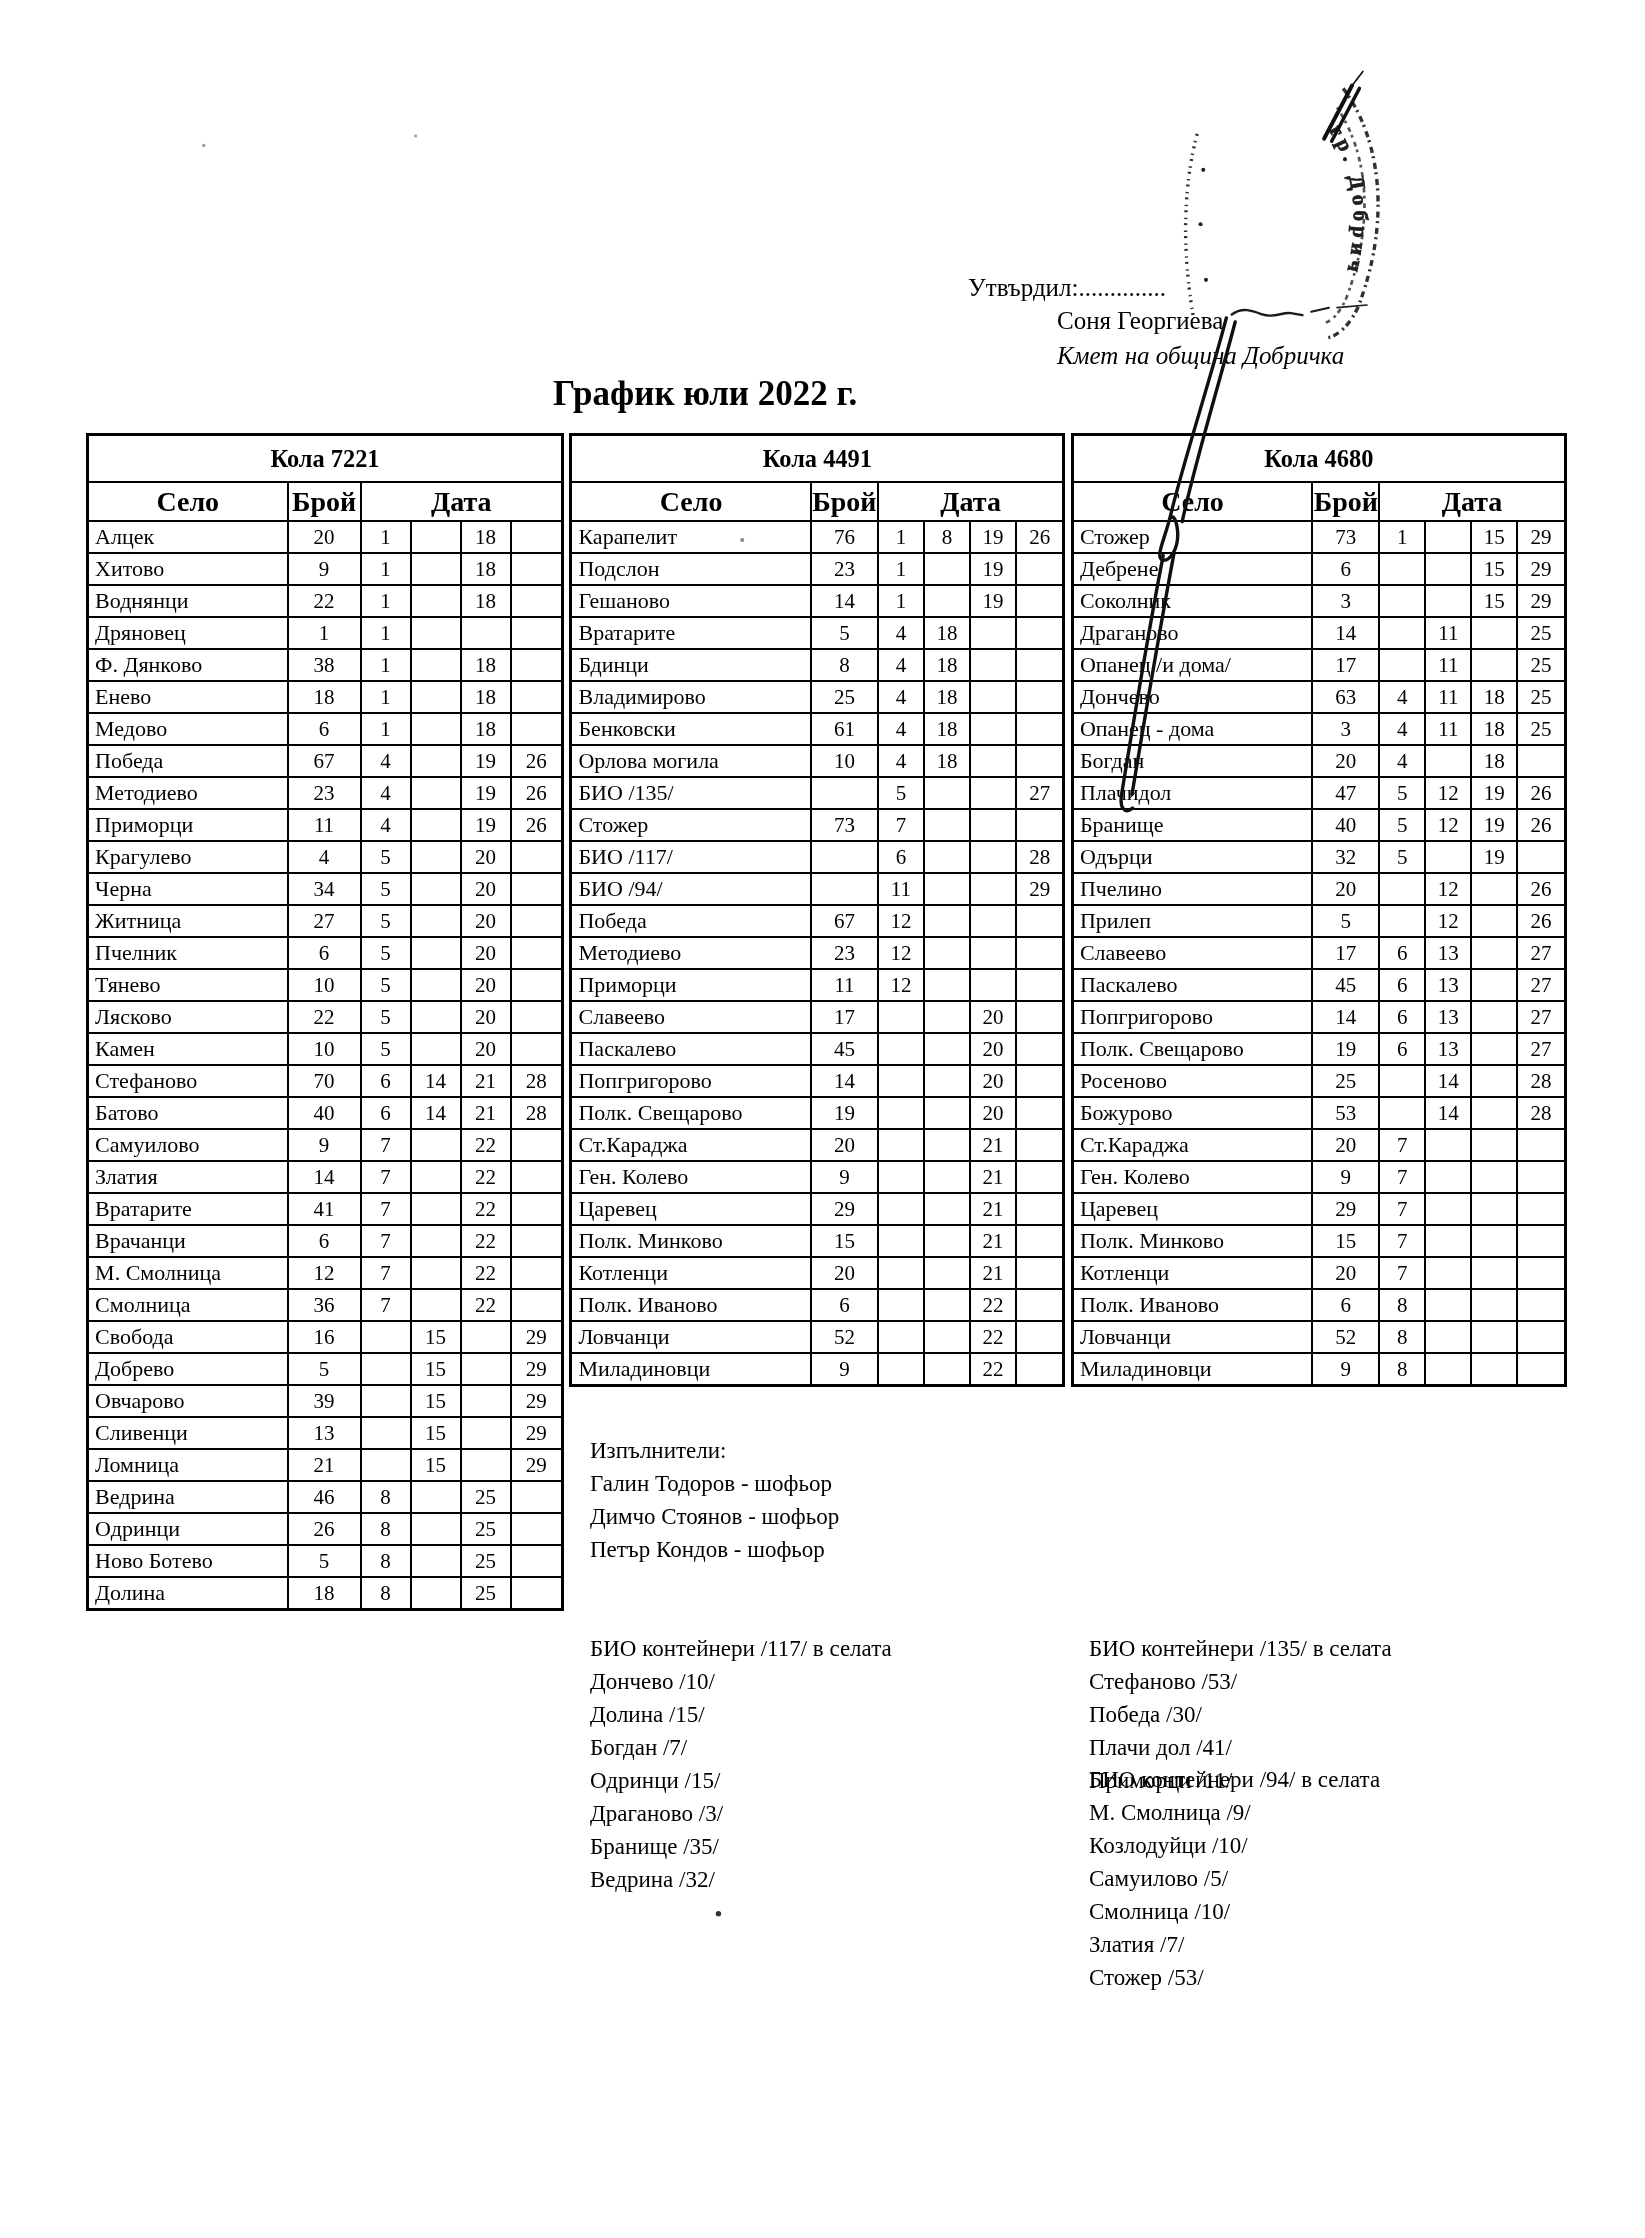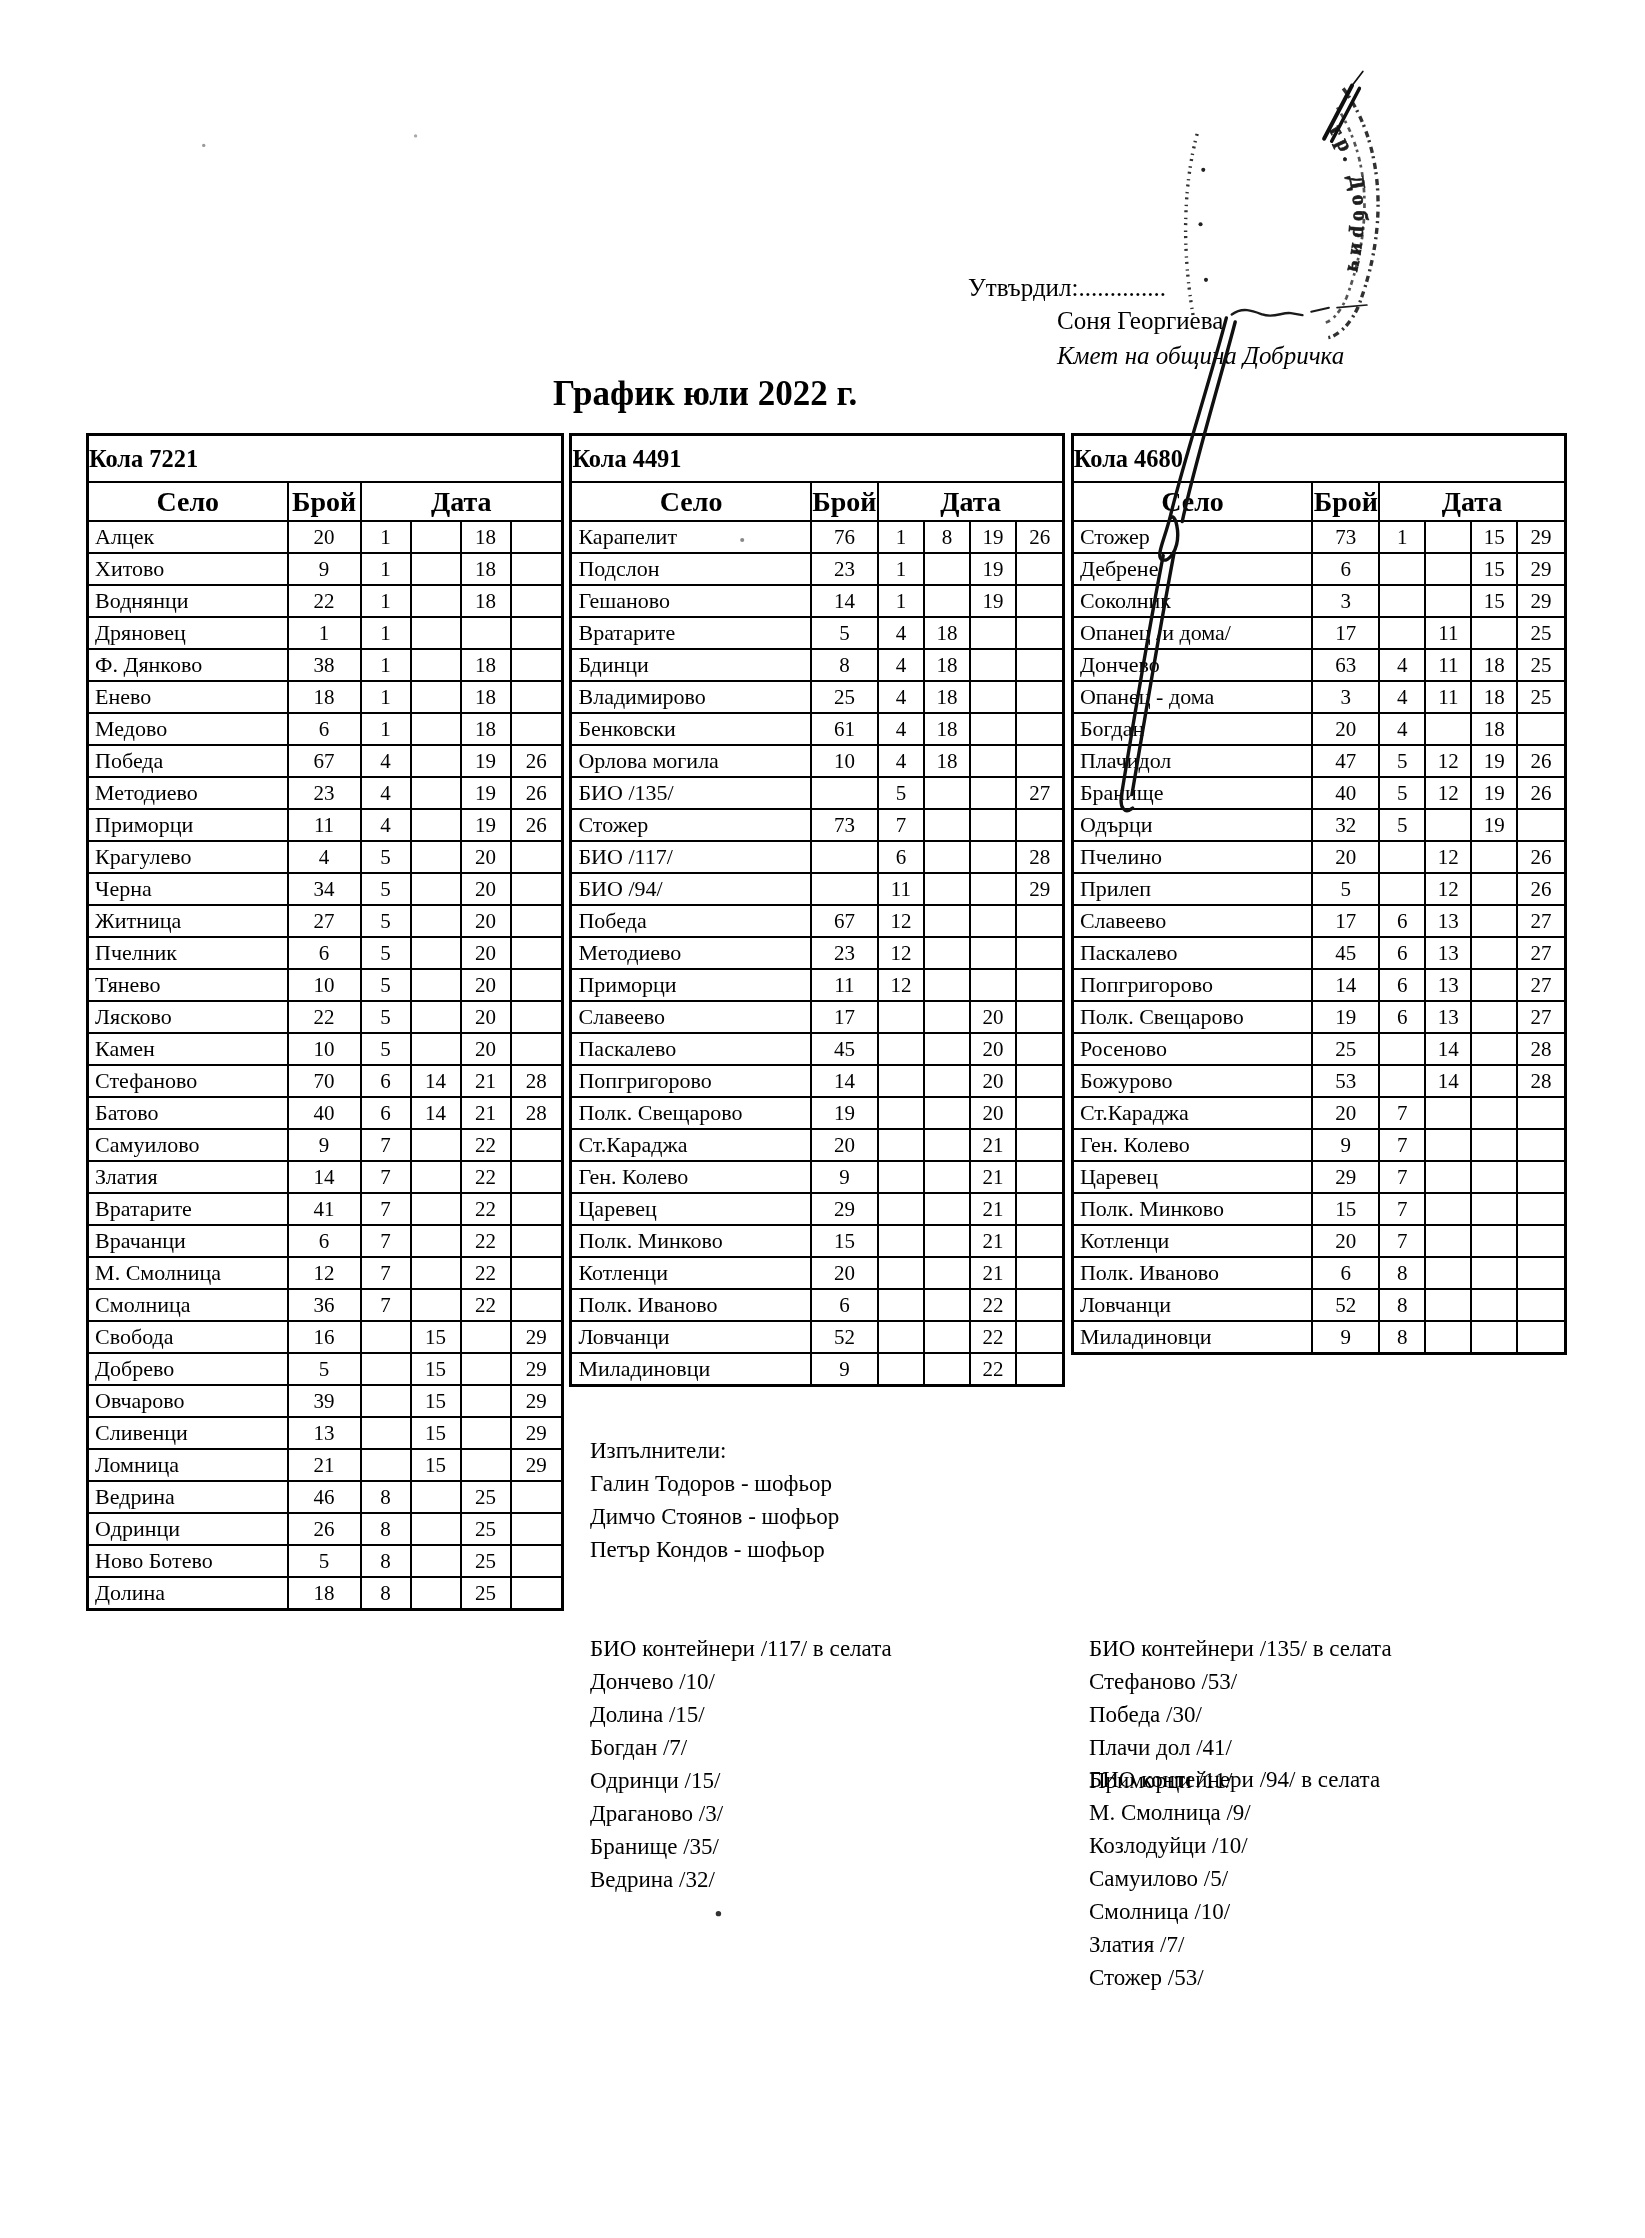--- a/index.html
+++ b/index.html
@@ -5,21 +5,21 @@
   html,body{margin:0;padding:0;background:#e8e8e8;}
   .page{position:relative;width:1646px;height:2239px;background:#ffffff;overflow:hidden;
         font-family:"Liberation Serif","DejaVu Serif",serif;color:#000;}
   .abs{position:absolute;}
   .hline{font-size:25px;white-space:nowrap;}
   .italic{font-style:italic;}
   .title{font-size:35px;font-weight:bold;white-space:nowrap;}
   .tables{position:absolute;left:86px;top:433px;display:flex;gap:5.4px;align-items:flex-start;}
   table{border-collapse:collapse;table-layout:fixed;border:3.4px solid #000;background:#fff;}
   th,td{border:2px solid #000;padding:0;overflow:hidden;white-space:nowrap;}
-  tr.vehicle-row th{height:45px;font-size:24.4px;font-weight:bold;text-align:left;border-bottom:2.7px solid #000;}
+  tr.vehicle-row th{height:45px;font-size:24.4px;font-weight:bold;text-align:center;border-bottom:2.7px solid #000;}
   tr.cols-row th{height:37px;font-size:28px;font-weight:bold;text-align:center;}
   td{height:30px;font-size:21px;text-align:center;}
   td.v{text-align:left;padding-left:6.1px;font-size:22px;}
   .notes{font-size:23px;line-height:33px;white-space:nowrap;margin-left:20px;}
   .note-row{display:flex;flex-direction:column;}
   .note-row span:first-child{display:inline-block;width:221px;}
   .bio-right .note-row span:first-child{width:234px;}
   .li{white-space:nowrap;}
   svg.ink{position:absolute;left:0;top:0;pointer-events:none;}
   .stamp-text{font-family:"Liberation Serif","DejaVu Serif",serif;font-weight:bold;
@@ -605,20 +605,28 @@
             <td>15</td>
             <td>29</td>
           </tr>
           <tr>
             <td class="v">Соколник</td>
             <td>3</td>
             <td></td>
             <td></td>
             <td>15</td>
             <td>29</td>
+          </tr>
+          <tr>
+            <td class="v">Драганово</td>
+            <td>14</td>
+            <td></td>
+            <td>11</td>
+            <td></td>
+            <td>25</td>
           </tr>
           <tr>
             <td class="v">Опанец /и дома/</td>
             <td>17</td>
             <td></td>
             <td>11</td>
             <td></td>
             <td>25</td>
           </tr>
           <tr>

